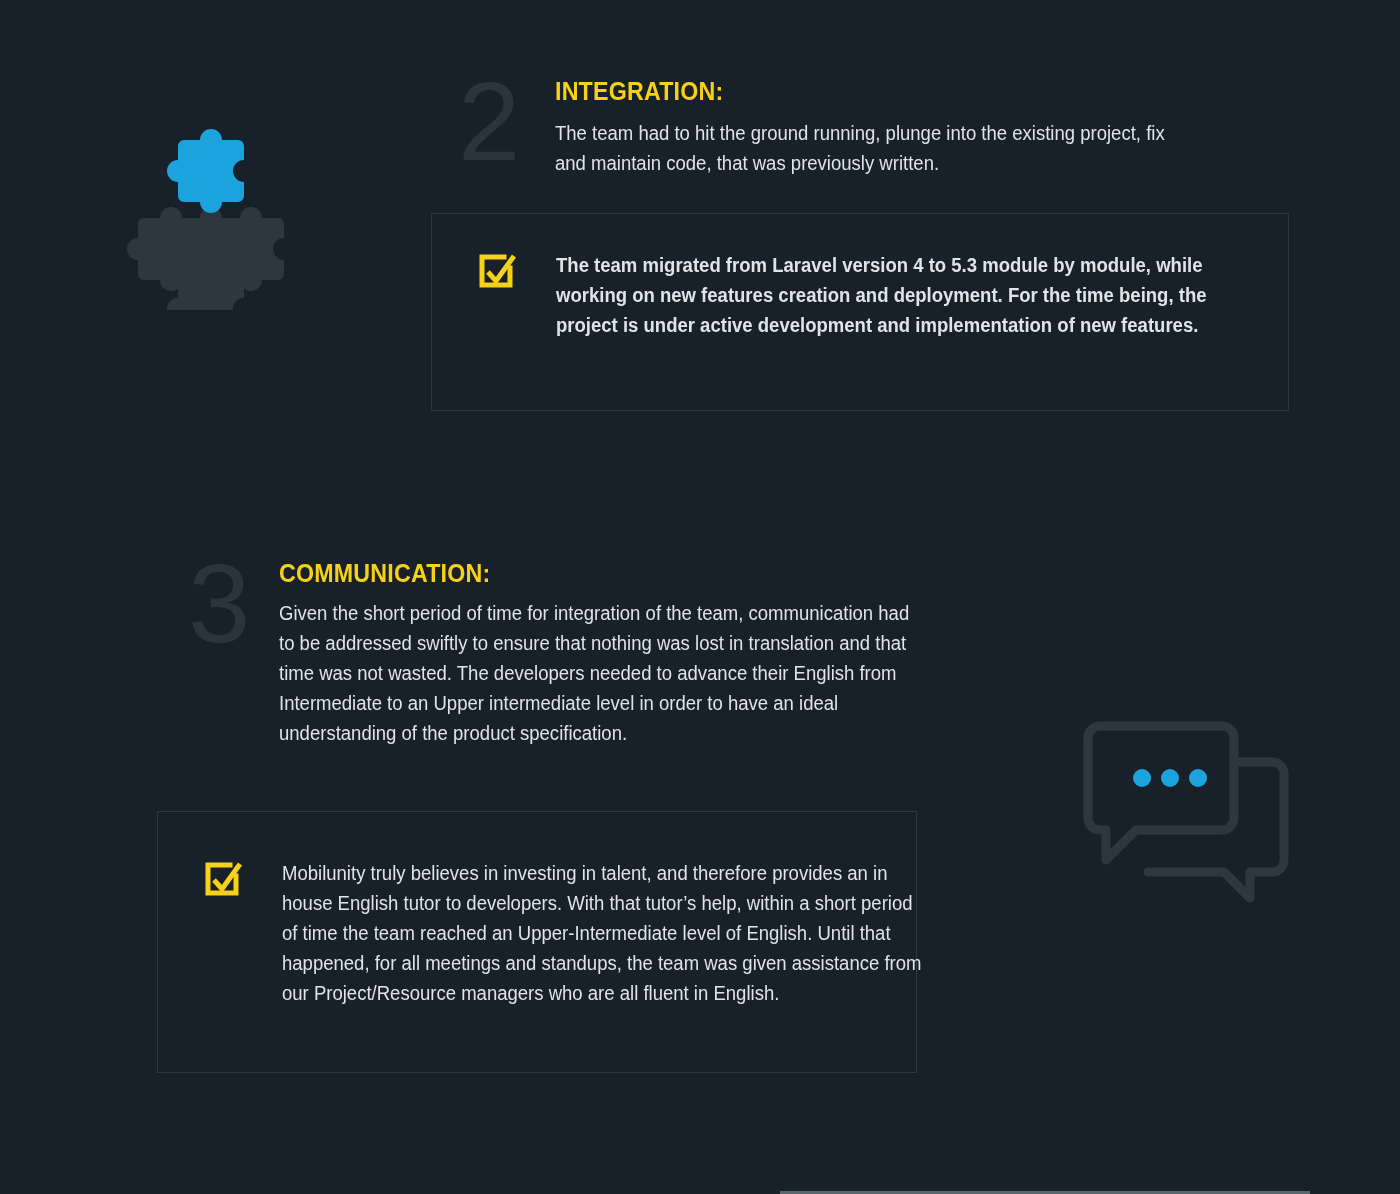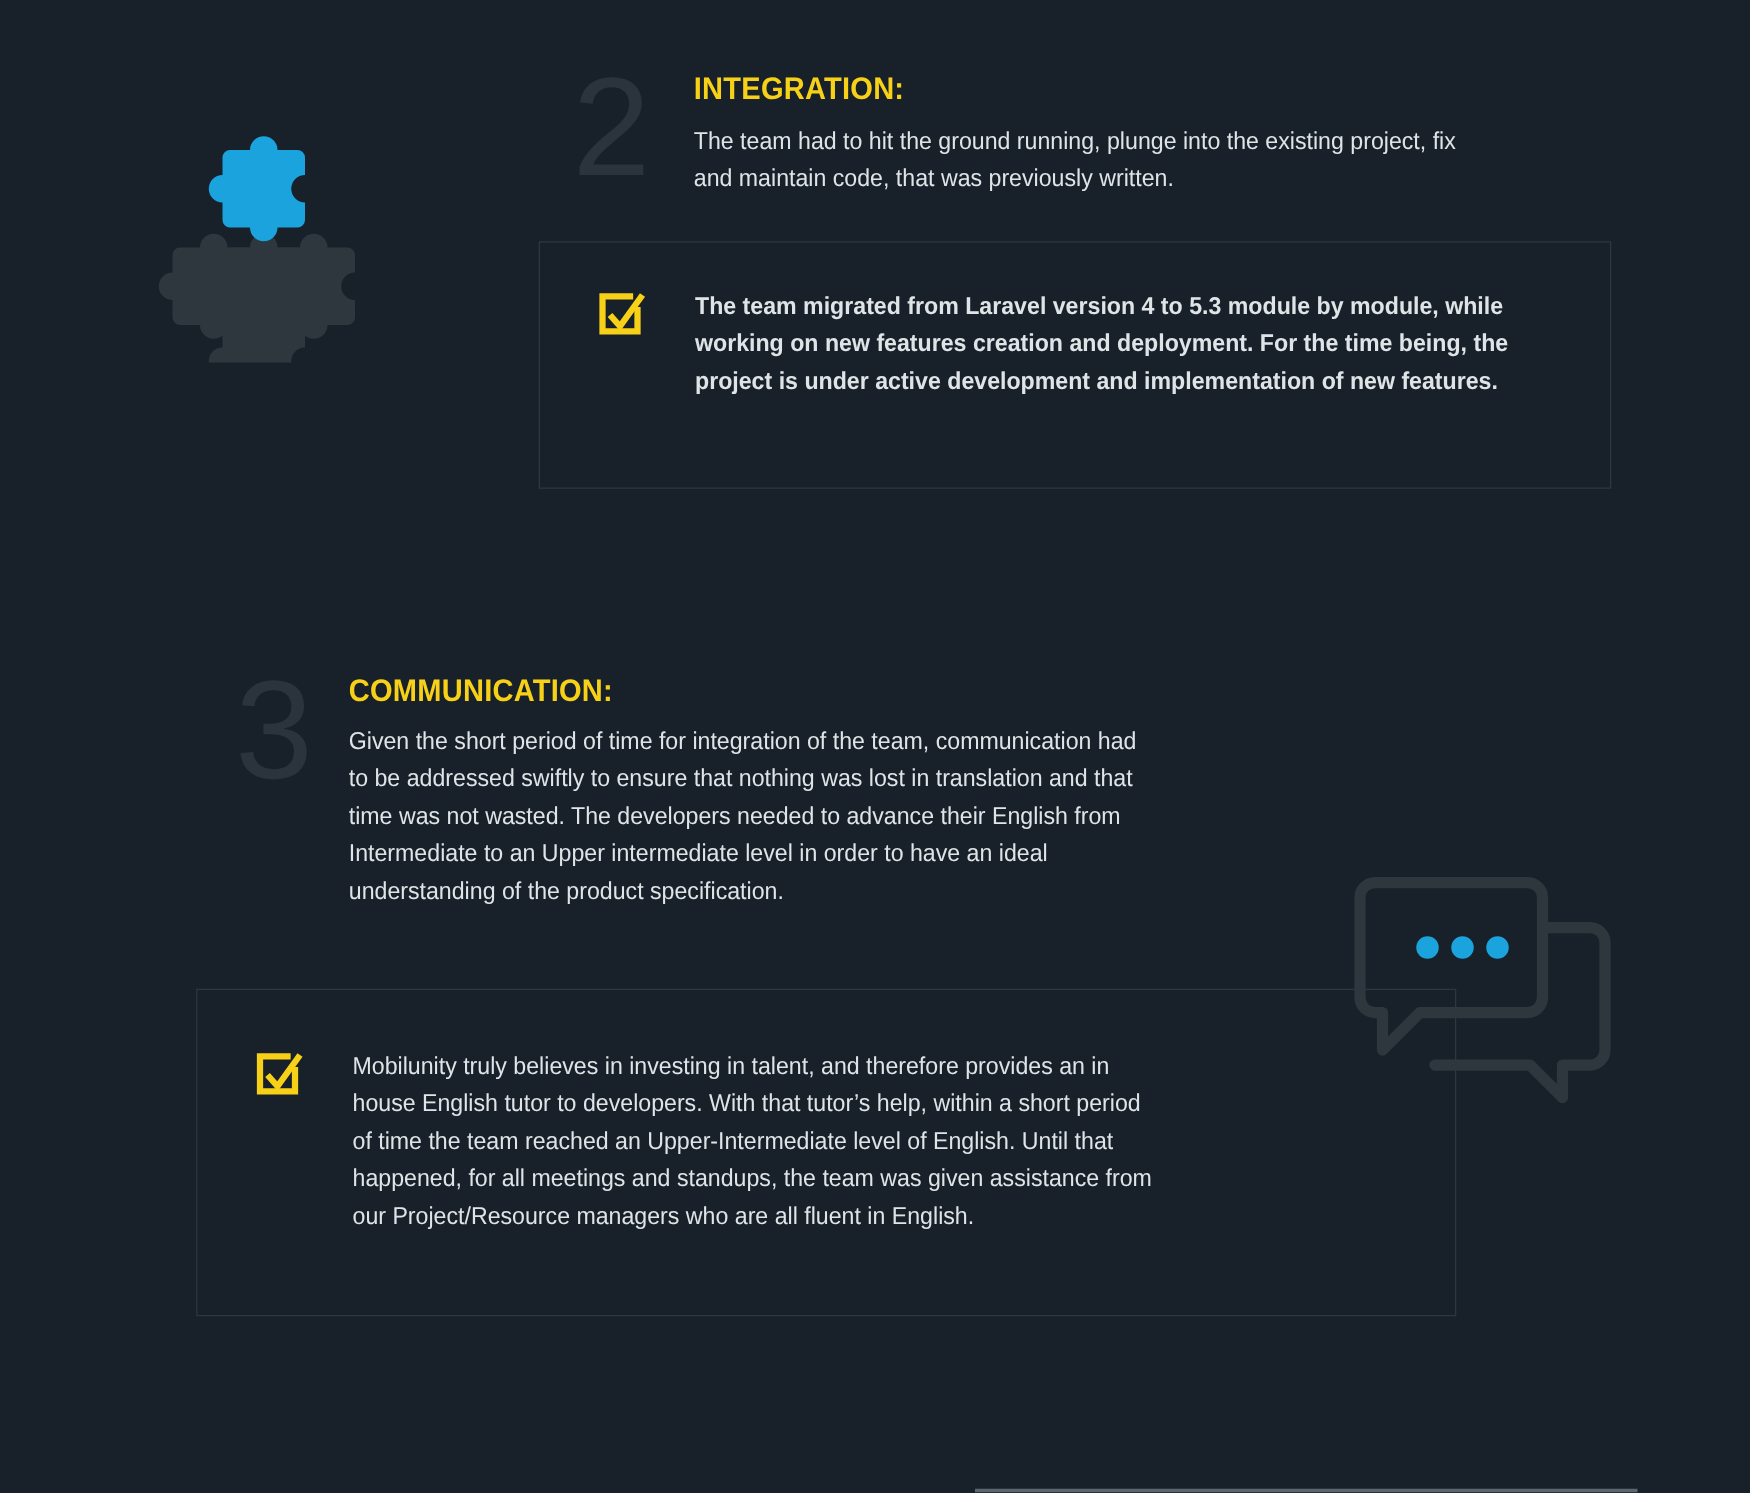--- a/index.html
+++ b/index.html
@@ -10,20 +10,21 @@
     width: 1400px;
     height: 1194px;
     background: #18212a;
     font-family: "Liberation Sans", sans-serif;
     overflow: hidden;
     position: relative;
   }
   .stage {
     position: absolute;
     inset: 0;
+    margin-top: 20px;
   }
 
   
   .step-num {
     position: absolute;
     font-family: "Liberation Sans", sans-serif;
     font-weight: 400;
     color: #2b343d;
     line-height: 1;
     letter-spacing: -0.02em;
@@ -164,21 +165,21 @@
                h-86 l-30 30 v-30
                h-6 a12 12 0 0 1 -12 -12
                v-80 a12 12 0 0 1 12 -12 z" fill="#18212a" stroke="#2e373e" stroke-width="9" stroke-linejoin="round"></path>
 
       <circle cx="64" cy="58" r="9" fill="#1ba3dd"></circle>
       <circle cx="92" cy="58" r="9" fill="#1ba3dd"></circle>
       <circle cx="120" cy="58" r="9" fill="#1ba3dd"></circle>
     </svg>
   </div>
 
-  <div class="callout" style="left:157px;top:791px;width:1008px;height:262px;">
+  <div class="callout" style="left:157px;top:791px;width:760px;height:262px;">
     <span class="check-icon" style="left:44px;top:48px;">
       <svg width="42" height="42" viewBox="0 0 42 42" xmlns="http://www.w3.org/2000/svg">
         <path d="M34 16 v17 H6 V5 h22" fill="none" stroke="#f7d117" stroke-width="5" stroke-linecap="square" stroke-linejoin="miter"></path>
         <path d="M12 20 l8 9 L38 4" fill="none" stroke="#f7d117" stroke-width="5" stroke-linecap="butt" stroke-linejoin="miter"></path>
       </svg>
     </span>
     <div class="callout-text" style="left:124px;top:46px;width:680px;">Mobilunity truly believes in investing in talent, and therefore provides an in house English tutor to developers. With that tutor’s help, within a short period of time the team reached an Upper-Intermediate level of English. Until that happened, for all meetings and standups, the team was given assistance from our Project/Resource managers who are all fluent in English.</div>
   </div>
 
   <div class="bottom-strip"></div>

